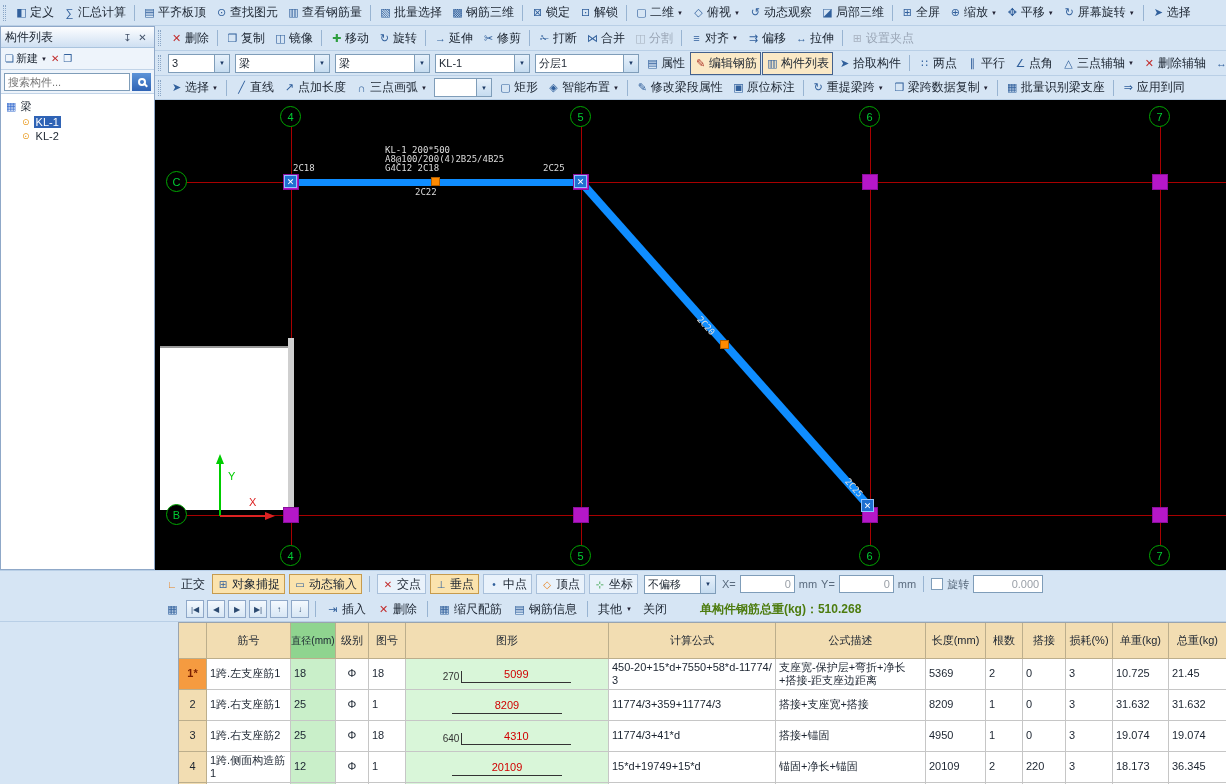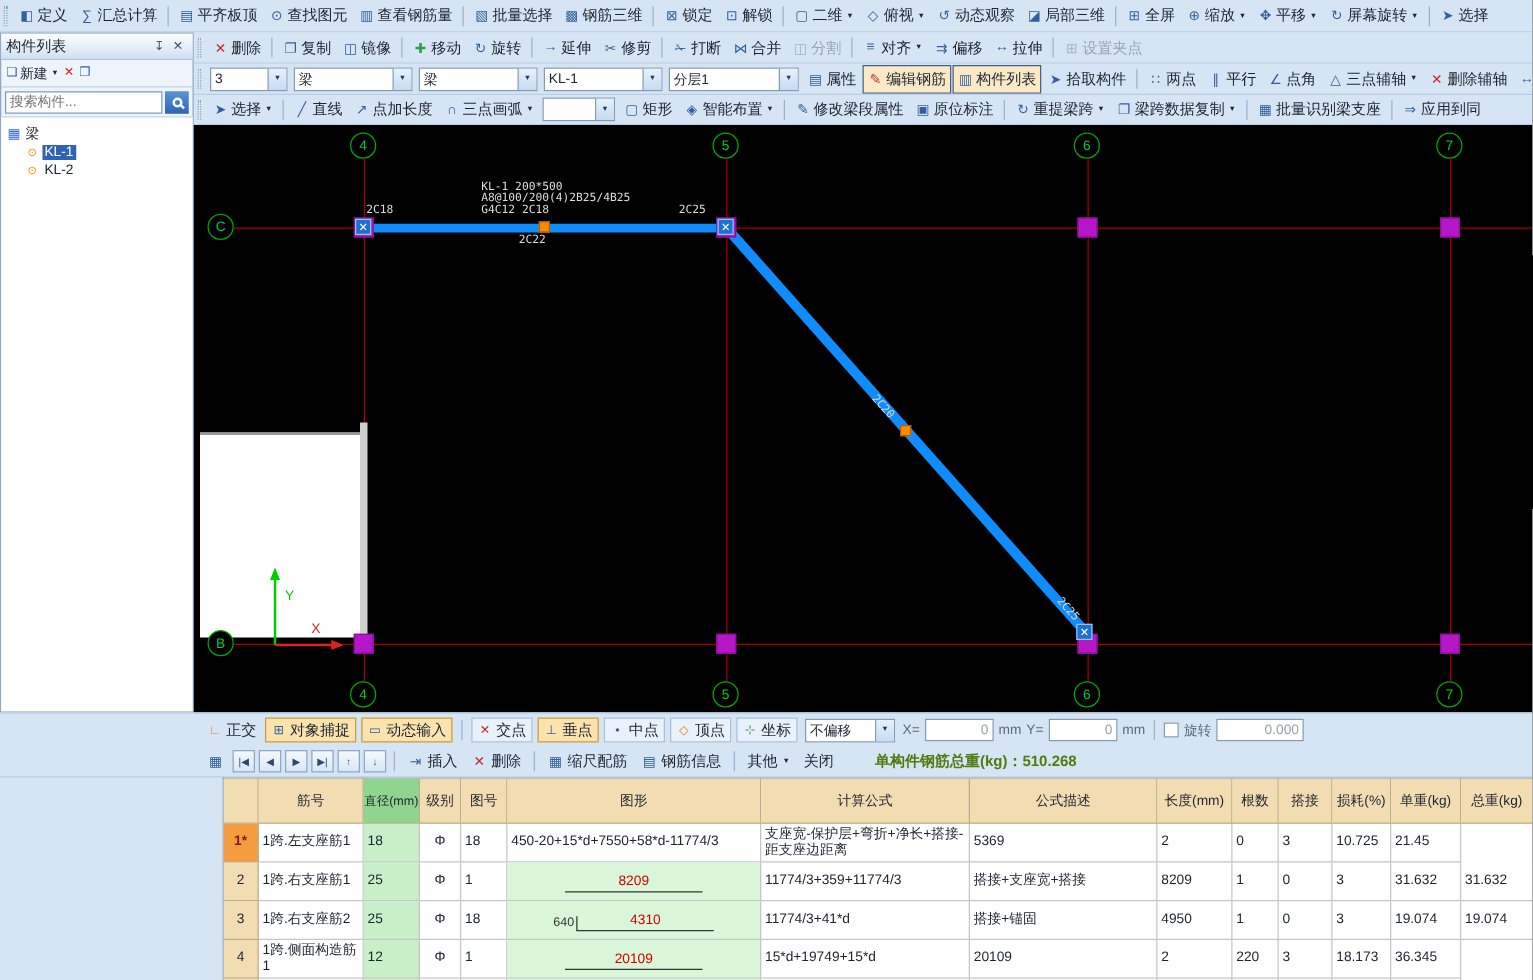--- a/index.html
+++ b/index.html
@@ -922,20 +922,29 @@
           </div>
           <div class="cell dia" data-name="diameter-cell">
             <span>18</span>
           </div>
           <div class="cell c" data-name="level-cell">
             <span>Φ</span>
           </div>
           <div class="cell" data-name="figure-number-cell">
             <span>18</span>
           </div>
+          <div class="cell figcell" data-name="shape-cell">
+            <div data-name="rebar-shape" class="shape bent">
+              <span class="bendnum">270</span>
+              <span class="sbox">
+                <span class="vtick" data-name="shape-bend-line"></span>
+                <span class="mainnum">5099</span>
+              </span>
+            </div>
+          </div>
           <div class="cell" data-name="formula-cell">
             <span class="wrap">450-20+15*d+7550+58*d-11774/3</span>
           </div>
           <div class="cell" data-name="formula-desc-cell">
             <span class="wrap">支座宽-保护层+弯折+净长+搭接-距支座边距离</span>
           </div>
           <div class="cell" data-name="length-cell">
             <span>5369</span>
           </div>
           <div class="cell" data-name="count-cell">
@@ -1075,20 +1084,23 @@
           <div class="cell figcell" data-name="shape-cell">
             <div data-name="rebar-shape" class="shape">
 
               <span class="sbox">
                 <span class="mainnum">20109</span>
               </span>
             </div>
           </div>
           <div class="cell" data-name="formula-cell">
             <span class="wrap">15*d+19749+15*d</span>
+          </div>
+          <div class="cell" data-name="formula-desc-cell">
+            <span class="wrap">锚固+净长+锚固</span>
           </div>
           <div class="cell" data-name="length-cell">
             <span>20109</span>
           </div>
           <div class="cell" data-name="count-cell">
             <span>2</span>
           </div>
           <div class="cell" data-name="lap-cell">
             <span>220</span>
           </div>

